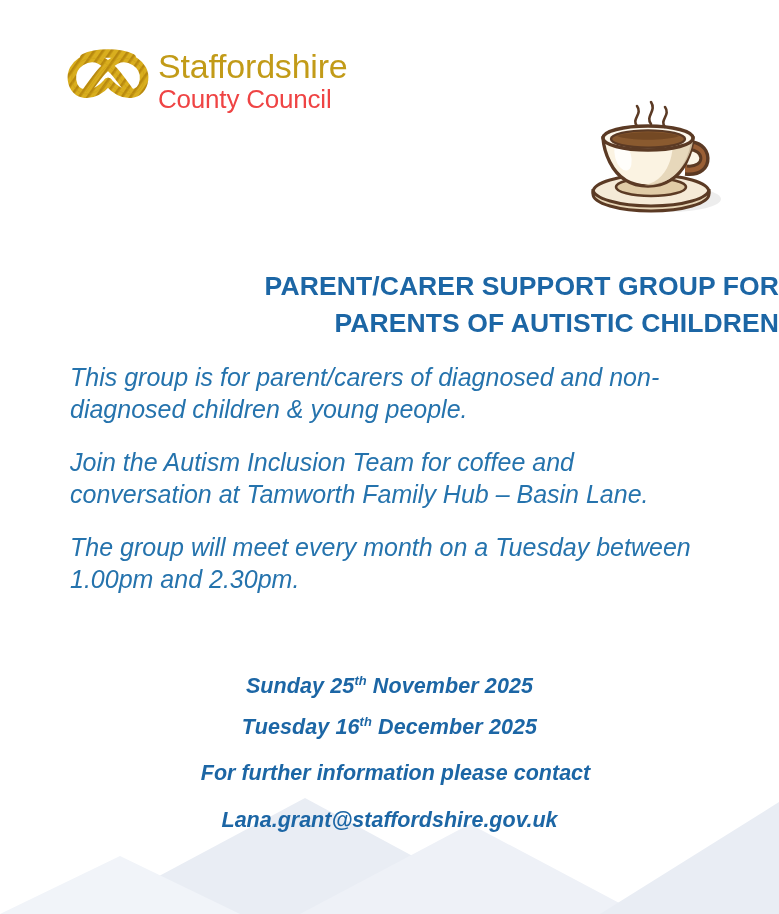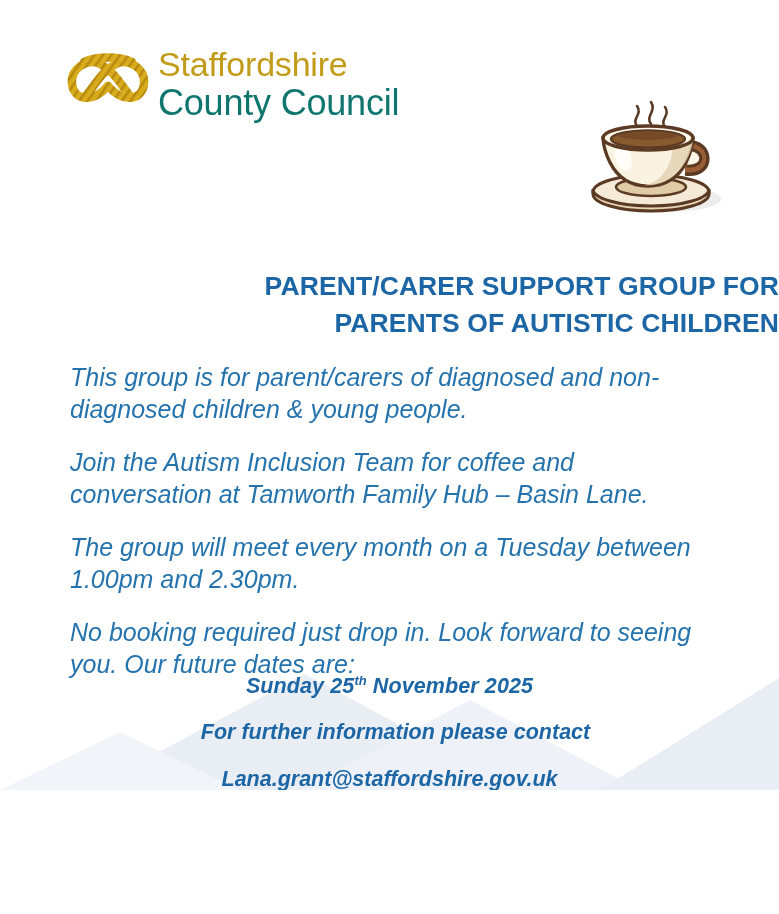--- a/index.html
+++ b/index.html
@@ -6,21 +6,21 @@
     margin: 0;
     padding: 0;
     background: #ffffff;
   }
   body {
     font-family: "Liberation Sans", sans-serif;
   }
   #poster {
     position: relative;
     width: 779px;
-    height: 790px;
+    height: 914px;
     background: #ffffff;
     overflow: hidden;
     box-sizing: border-box;
   }
 
   
   #watermark {
     position: absolute;
     left: 0;
     bottom: 0;
@@ -57,22 +57,22 @@
     line-height: 1;
   }
   #logo-line-1 {
     font-size: 34px;
     color: #c29b18;
     letter-spacing: -0.2px;
     display: block;
     line-height: 1.08;
   }
   #logo-line-2 {
-    font-size: 36px;
-    color: #0f766e;
+    font-size: 26px;
+    color: #ef4444;
     letter-spacing: -0.2px;
     display: block;
     line-height: 1.12;
   }
   #coffee-cup {
     position: absolute;
     right: 48px;
     top: 100px;
     width: 150px;
     height: 118px;
@@ -223,25 +223,27 @@
 
   <h1 id="title">
     <span class="tline">PARENT/CARER SUPPORT GROUP FOR</span>
     <span class="tline">PARENTS OF AUTISTIC CHILDREN</span>
   </h1>
 
   <div id="body-copy">
     <p class="para">This group is for parent/carers of diagnosed and non-diagnosed children &amp; young people.</p>
     <p class="para">Join the Autism Inclusion Team for coffee and conversation at Tamworth Family Hub – Basin Lane.</p>
     <p class="para">The group will meet every month on a Tuesday between 1.00pm and 2.30pm.</p>
-    <p class="para">No booking required just drop in.  Look forward to seeing you.  Our future dates are:</p>
   </div>
 
   <div id="dates-block">
     <p class="date-line">
       <span>Sunday 25</span><sup>th</sup><span> November 2025</span>
     </p>
+    <p class="date-line">
+      <span>Tuesday 16</span><sup>th</sup><span> December 2025</span>
+    </p>
 
     <p id="contact-line">For further information please contact</p>
     <p id="contact-email">Lana.grant@staffordshire.gov.uk</p>
   </div>
 
 </div>
 
 </body></html>

